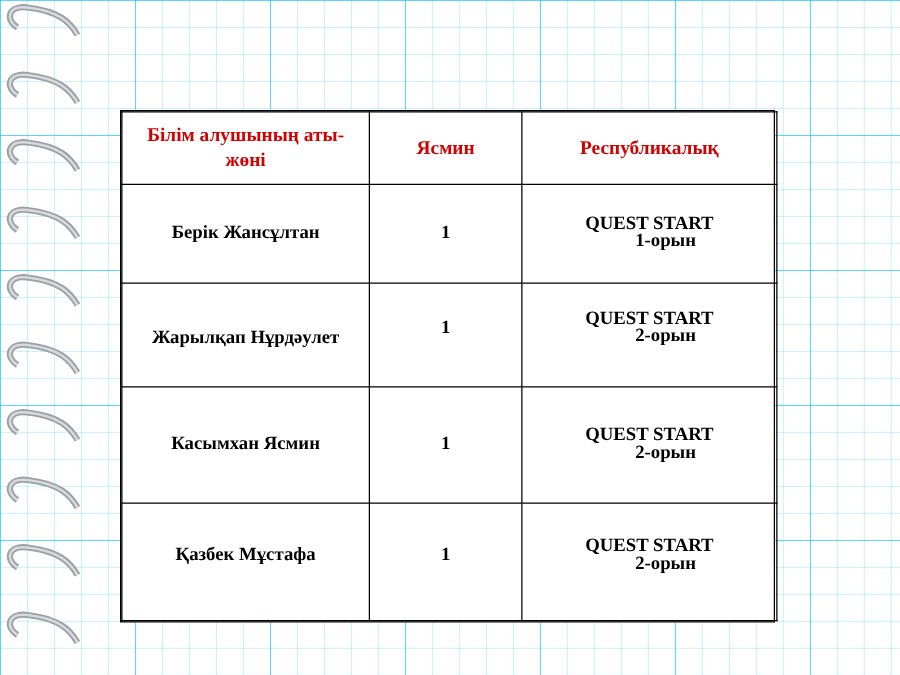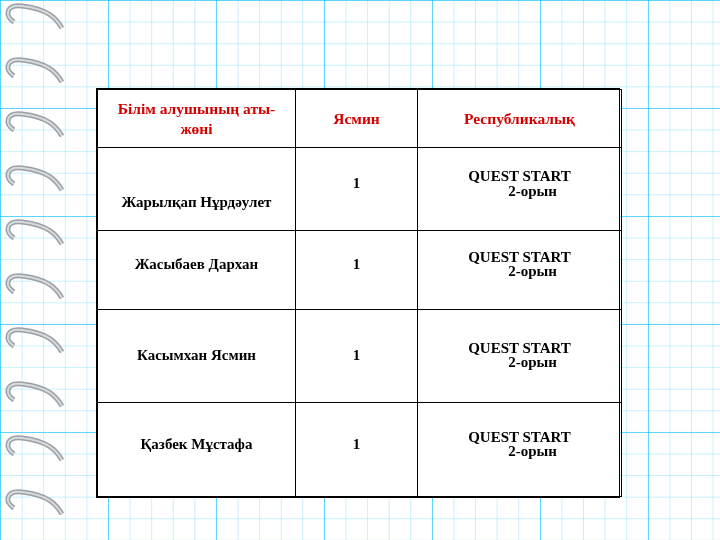--- a/index.html
+++ b/index.html
@@ -107,21 +107,21 @@
   .rep-place {
     display: block;
     margin-top: -3px;
     margin-left: 26px;
   }
 
   
   .pad-top-lg  .rep-title { padding-top: 26px; }
   .shift-up    { position: relative; top: -9px; }
   .shift-up-sm { position: relative; top: -5px; }
-  .shift-dn-sm { position: relative; top: 14px; }
+  .shift-dn-sm { position: relative; top: 3px; }
 </style>
 </head>
 <body>
 
 <div id="page">
 
   <svg id="spiral" viewBox="0 0 72 540" xmlns="http://www.w3.org/2000/svg">
     <g fill="none" stroke="#9aa0a6" stroke-width="5">
       <path d="M14 22 C 4 16, 6 4, 22 6 C 48 9, 56 18, 62 28"></path>
       <path d="M14 76 C 4 70, 6 58, 22 60 C 48 63, 56 72, 62 82"></path>
@@ -156,38 +156,38 @@
         <col class="c-rep">
       </colgroup>
       <thead>
         <tr class="head-row">
           <th>Білім алушының аты-жөні</th>
           <th>Ясмин</th>
           <th>Республикалық</th>
         </tr>
       </thead>
       <tbody>
+        <tr class="body-row" style="height:52px;">
+          <td class="name-cell">Берік Жансұлтан</td>
+          <td class="class-cell">1</td>
+          <td class="rep-cell">
+            <span class="rep-title">QUEST START</span>
+            <span class="rep-place">1-орын</span>
+          </td>
+        </tr>
 
         <tr class="body-row" style="height:55px;">
           <td class="name-cell shift-dn-sm">Жарылқап Нұрдәулет</td>
           <td class="class-cell shift-up-sm">1</td>
           <td class="rep-cell shift-up-sm">
             <span class="rep-title">QUEST START</span>
             <span class="rep-place">2-орын</span>
           </td>
         </tr>
 
-        <tr class="body-row" style="height:52px;">
-          <td class="name-cell shift-up-sm">Жасыбаев Дархан</td>
-          <td class="class-cell shift-up-sm">1</td>
-          <td class="rep-cell shift-up-sm">
-            <span class="rep-title">QUEST START</span>
-            <span class="rep-place">2-орын</span>
-          </td>
-        </tr>
 
 
         <tr class="body-row" style="height:62px;">
           <td class="name-cell">Касымхан Ясмин</td>
           <td class="class-cell">1</td>
           <td class="rep-cell">
             <span class="rep-title">QUEST START</span>
             <span class="rep-place">2-орын</span>
           </td>
         </tr>

